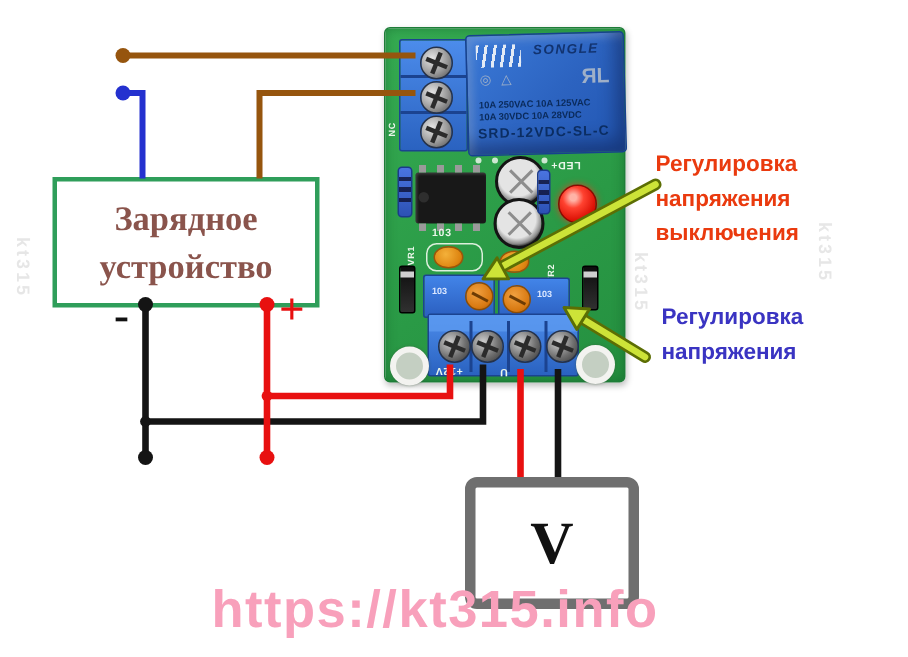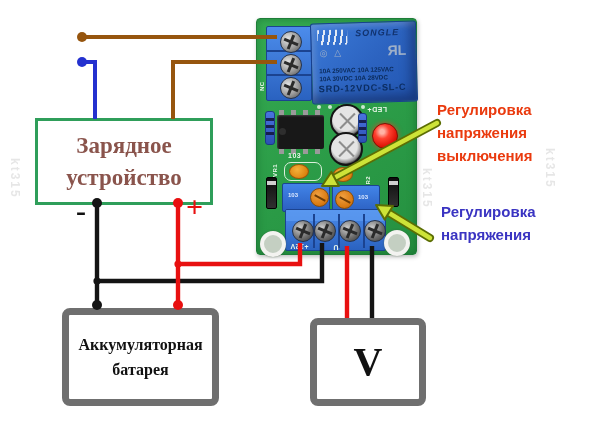--- a/index.html
+++ b/index.html
@@ -154,24 +154,20 @@
   <div class="abs ghost g3">kt315</div>
 
 
   <div class="abs charger-box z2">
     <div>Зарядное</div>
     <div>устройство</div>
   </div>
   <div class="abs minus-lbl z2">-</div>
   <div class="abs plus-lbl z2">+</div>
 
-  <div class="abs battery-box z2">
-    <div>Аккумуляторная</div>
-    <div>батарея</div>
-  </div>
 
   <div class="abs volt-box z2">
     <div class="volt-symbol">V</div>
   </div>
 
   <div class="abs adj adj-off">
     <div>Регулировка</div>
     <div>напряжения</div>
     <div>выключения</div>
   </div>
@@ -278,13 +274,14 @@
       <polygon points="322,186 331.4,171.9 339,185.9" fill="#cde338" stroke="#5c6e04" stroke-width="2" stroke-linejoin="round"></polygon>
     </g>
 
     <g>
       <line x1="430" y1="238" x2="389" y2="213" stroke="#5c6e04" stroke-width="8" stroke-linecap="round"></line>
       <line x1="430" y1="238" x2="389" y2="213" stroke="#cde338" stroke-width="4.4" stroke-linecap="round"></line>
       <polygon points="376,205 393,206 384.6,219.6" fill="#cde338" stroke="#5c6e04" stroke-width="2" stroke-linejoin="round"></polygon>
     </g>
   </svg>
 
+  <div class="abs watermark z7">https://kt315.info</div>
 </div>
 
 </body></html>

